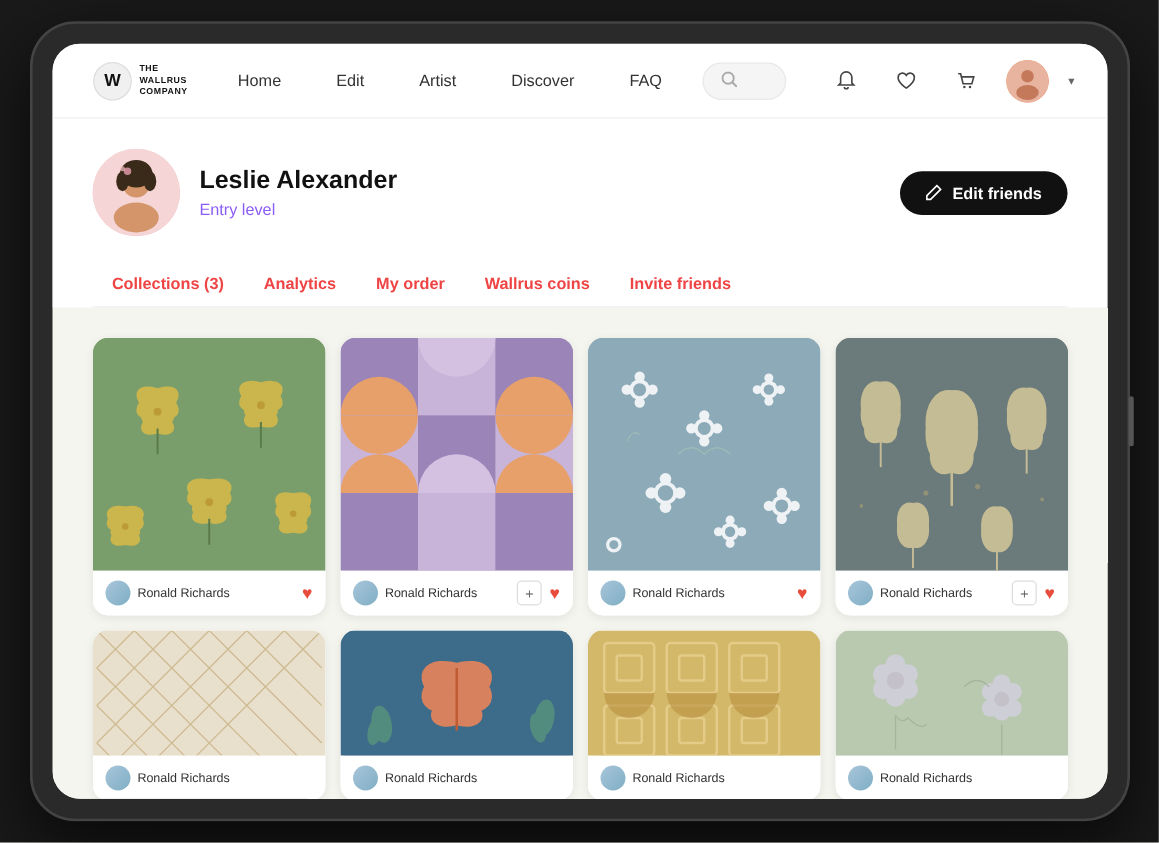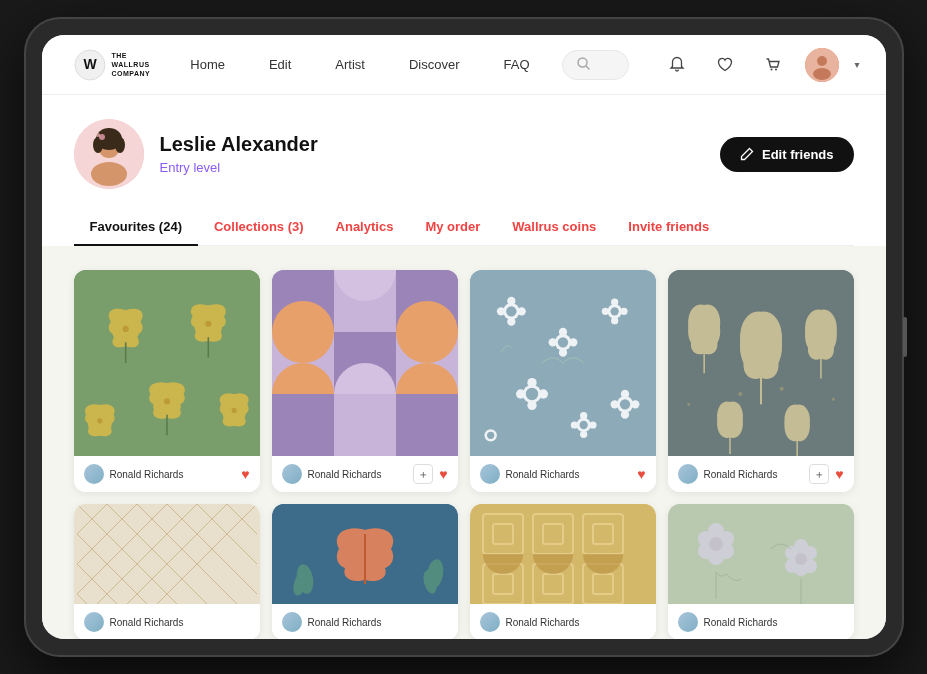--- a/index.html
+++ b/index.html
@@ -446,21 +446,20 @@
         </div>
         <button class="edit-profile-btn">
           <svg width="14" height="14" viewBox="0 0 14 14" fill="none">
             <path d="M9.5 1.5l3 3-8 8H1.5v-3l8-8z" stroke="white" stroke-width="1.3" fill="none"></path>
           </svg>
           <span>Edit friends</span>
         </button>
       </div>
 
       <div class="tabs">
-        <div class="tab active">Favourites (24)</div>
         <div class="tab">Collections (3)</div>
         <div class="tab">Analytics</div>
         <div class="tab">My order</div>
         <div class="tab">Wallrus coins</div>
         <div class="tab">Invite friends</div>
       </div>
     </div>
 
     <div class="content-area">
       <div class="art-grid">

